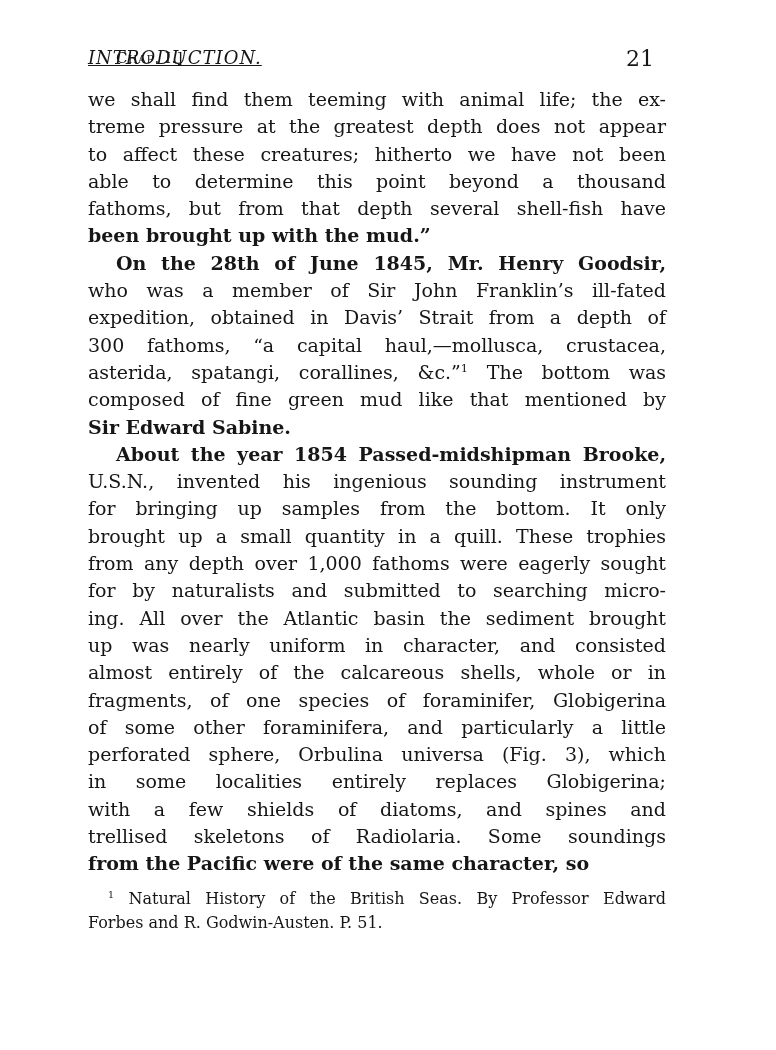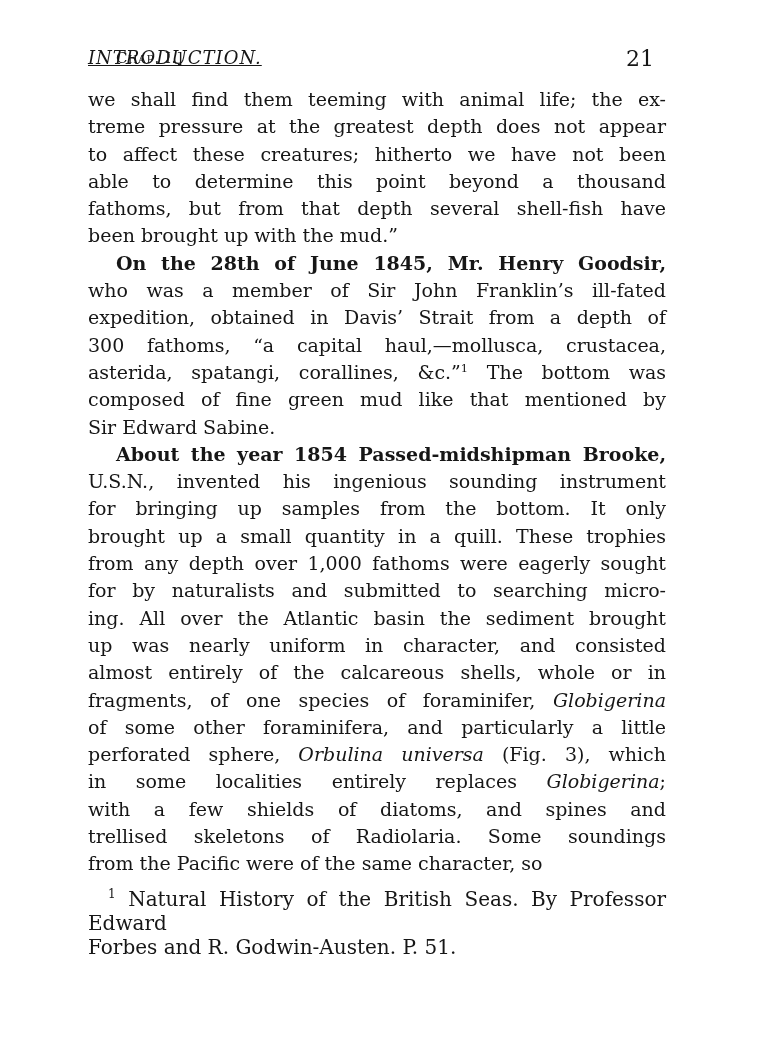--- a/index.html
+++ b/index.html
@@ -59,32 +59,33 @@
   .para { margin: 0; }
   .line {
     text-align: justify;
     text-align-last: justify;
     line-height: 27.3px;
     white-space: normal;
   }
   .line.last {
     text-align: justify;
     text-align-last: left;
+    font-weight: bold;
   }
   .para.indent .line:first-child { text-indent: 28px; font-weight: bold; }
-  .italic { font-style: italic; }
+  .italic { }
   sup.fnmark {
     font-size: 60%;
     vertical-align: super;
     line-height: 0;
   }
   
   .footnote {
     margin-top: 9px;
-    font-size: 20px;
+    font-size: 16px;
   }
   .fn-line {
     text-align: justify;
     text-align-last: justify;
     line-height: 24px;
   }
   .fn-line.last { text-align-last: left; }
   .footnote .fn-line:first-child { text-indent: 20px; }
 </style>
 </head>

